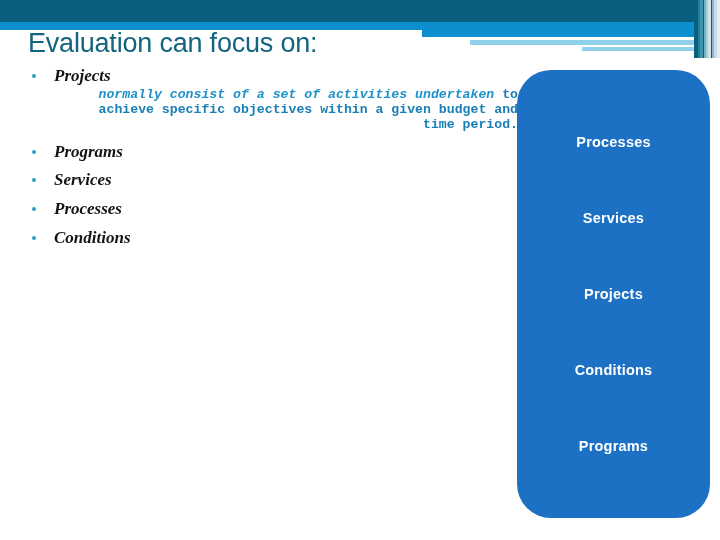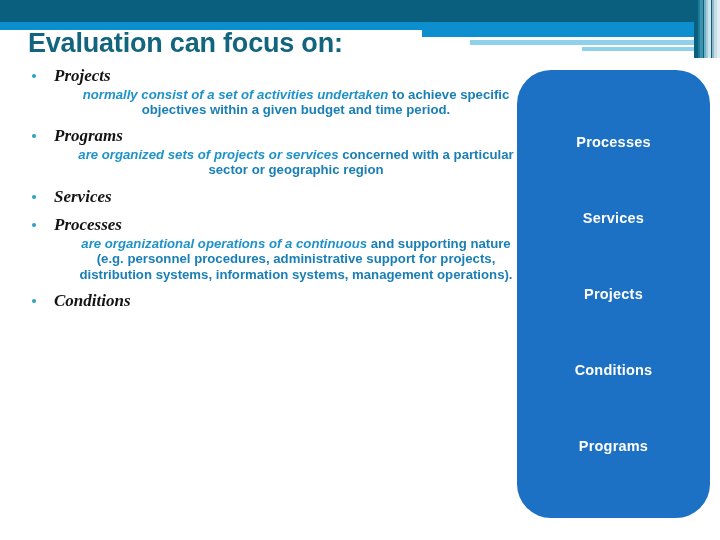--- a/index.html
+++ b/index.html
@@ -98,21 +98,21 @@
     display: block;
     height: 100%;
   }
 
   
   .title {
     position: absolute;
     left: 28px; top: 28px;
     font-family: "Liberation Sans", sans-serif;
     font-size: 27px;
-    font-weight: 700;
+    font-weight: 400;
     color: #13647e;
     letter-spacing: -0.2px;
     white-space: nowrap;
   }
 
   
   .content {
     position: absolute;
     left: 26px; top: 66px;
     width: 492px;
@@ -136,26 +136,26 @@
     left: 6px;
     top: 8px;
     width: 4px;
     height: 4px;
     background: #2c9fc4;
     border-radius: 50%;
   }
   .bullet-body {
     padding-left: 48px;
     margin-top: 1px;
-    font-family: Liberation Sans, sans-serif;
+    font-family: Liberation Mono, monospace;
     font-weight: bold;
     font-size: 13.2px;
     line-height: 1.17;
     color: #1a7fb5;
-    text-align: center;
+    text-align: right;
   }
   .bullet-body .lead {
     font-style: italic;
     color: #1f93c9;
   }
 
   
   .panel {
     position: absolute;
     left: 517px; top: 70px;
@@ -219,36 +219,34 @@
         <span>Projects</span>
       </div>
       <div class="bullet-body"><span class="lead">normally consist of a set of activities undertaken</span> <span>to achieve specific objectives within a given budget and time period.</span></div>
     </div>
 
     <div class="bullet-block">
       <div class="bullet-head">
         <span class="bullet-dot"></span>
         <span>Programs</span>
       </div>
-      <div class="bullet-body"><span class="lead">are organized sets of projects or services</span> <span>concerned with a particular sector or geographic region</span></div>
     </div>
 
     <div class="bullet-block">
       <div class="bullet-head">
         <span class="bullet-dot"></span>
         <span>Services</span>
       </div>
     </div>
 
     <div class="bullet-block">
       <div class="bullet-head">
         <span class="bullet-dot"></span>
         <span>Processes</span>
       </div>
-      <div class="bullet-body"><span class="lead">are organizational operations of a continuous</span> <span>and supporting nature (e.g. personnel procedures, administrative support for projects, distribution systems, information systems, management operations).</span></div>
     </div>
 
     <div class="bullet-block">
       <div class="bullet-head">
         <span class="bullet-dot"></span>
         <span>Conditions</span>
       </div>
     </div>
 
   </div>

